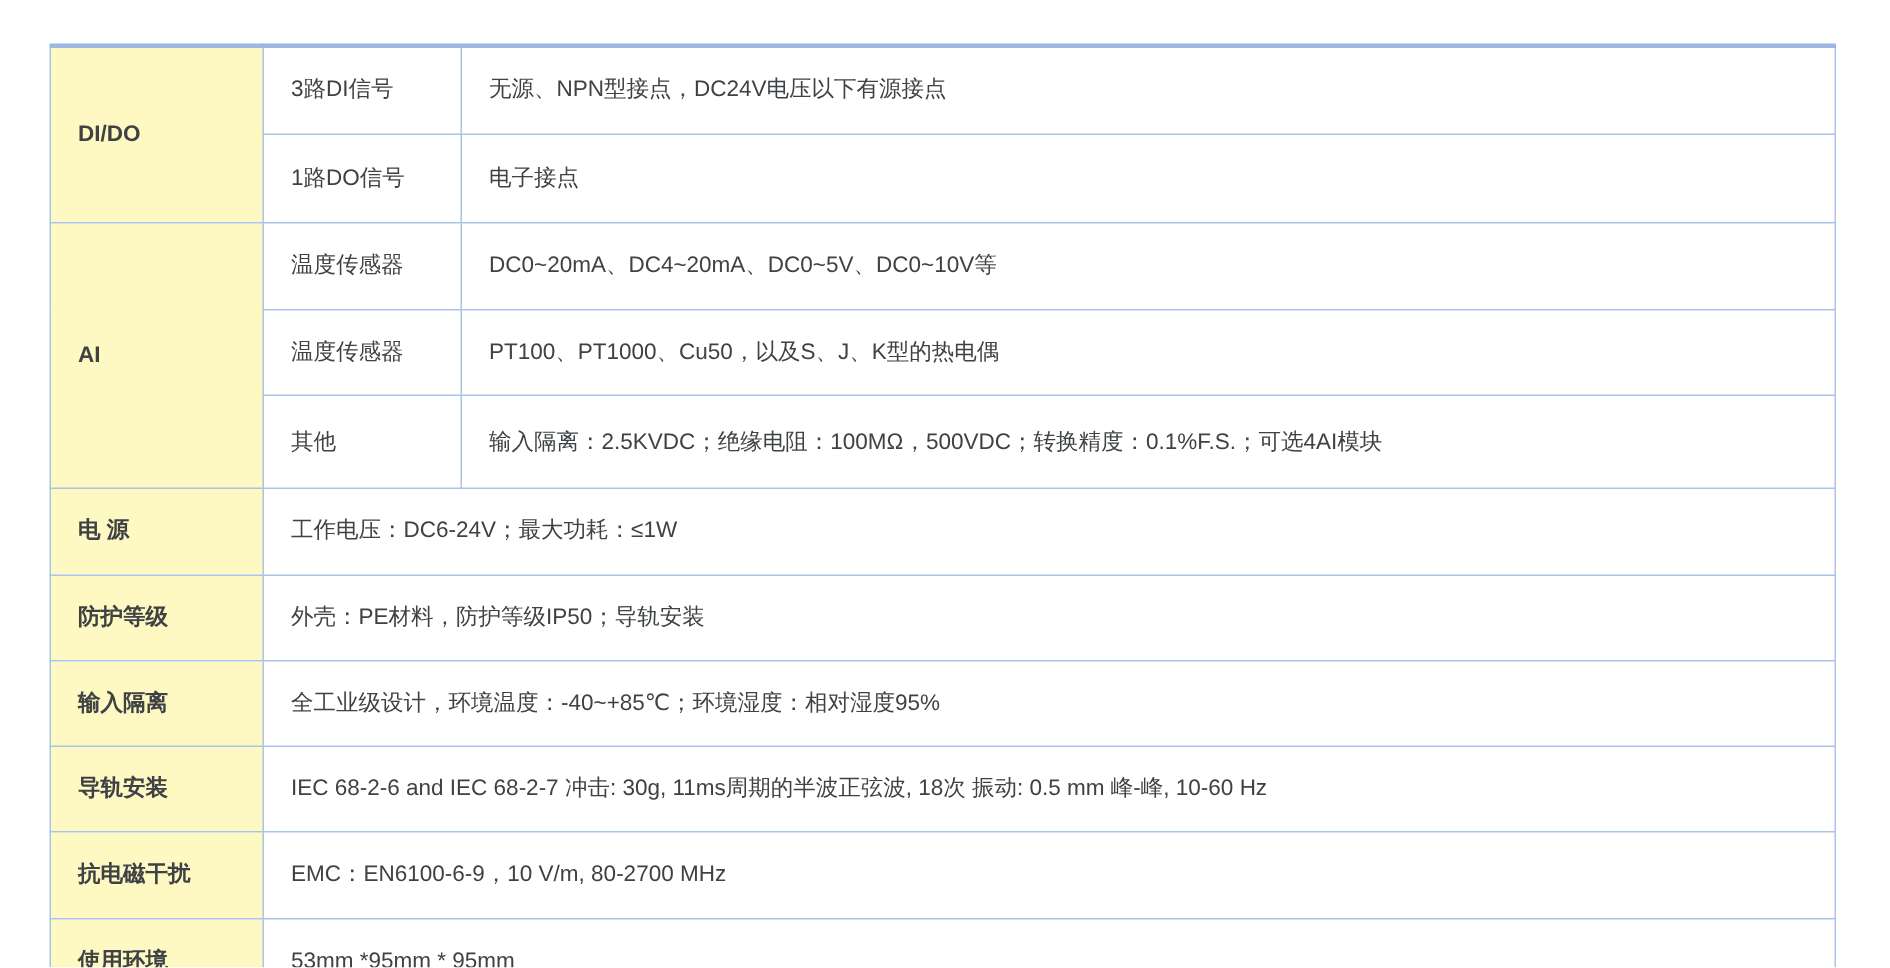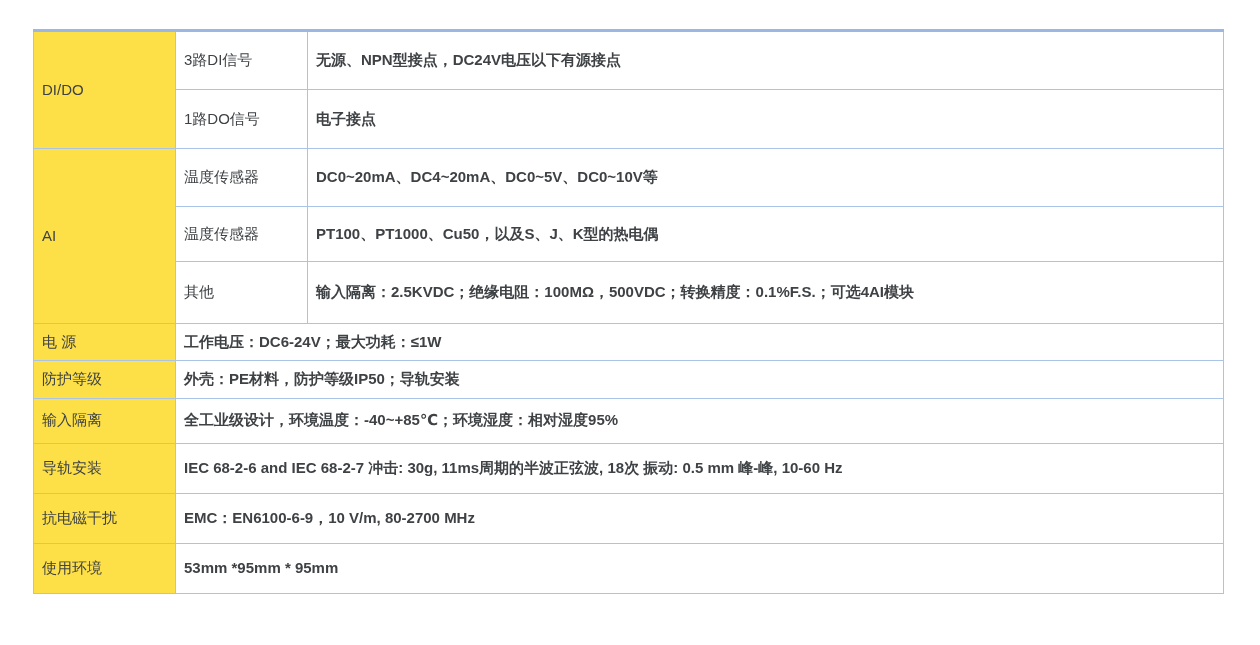--- a/index.html
+++ b/index.html
@@ -23,41 +23,40 @@
     border-collapse: collapse;
     table-layout: fixed;
     border-top: 3px solid #9cb8e2;
   }
   table.spec-table td {
     border: 1.5px solid #a9c4e7;
     font-size: 15px;
     color: #3f4245;
     vertical-align: middle;
     line-height: 1.35;
-    padding: 8px;
+    padding: 18px;
     overflow: hidden;
     white-space: nowrap;
   }
   col.c1 { width: 142px; }
   col.c2 { width: 132px; }
   
   td.g {
-    background: #fde047;
-    font-weight: normal;
+    background: #fef9c3;
+    font-weight: bold;
     color: #303336;
     padding-left: 12px;
   }
   td.s {
     padding-left: 10px;
     padding-right: 6px;
   }
   td.v {
     padding-left: 13px;
     padding-right: 10px;
-    font-weight: bold;
   }
 </style>
 </head>
 <body>
 
 <div class="page">
   <table class="spec-table">
     <colgroup>
       <col class="c1">
       <col class="c2">

